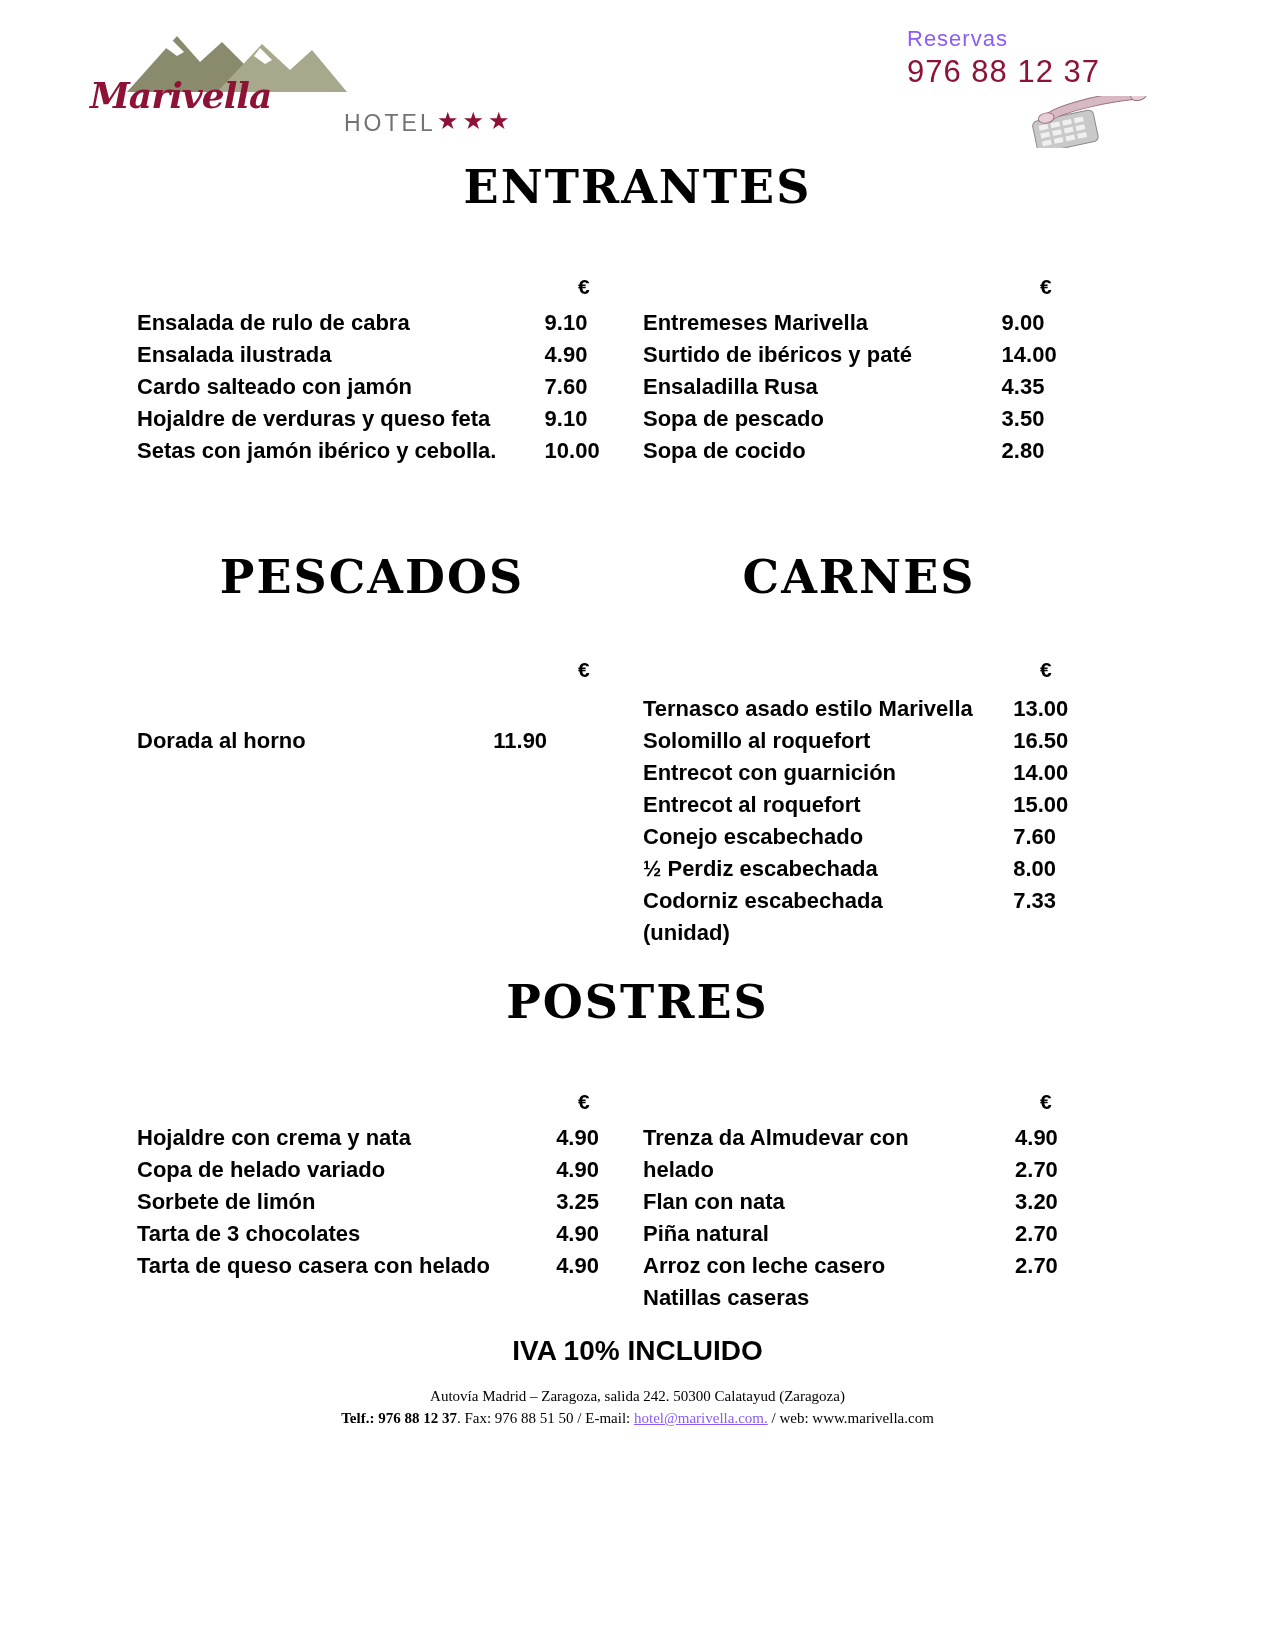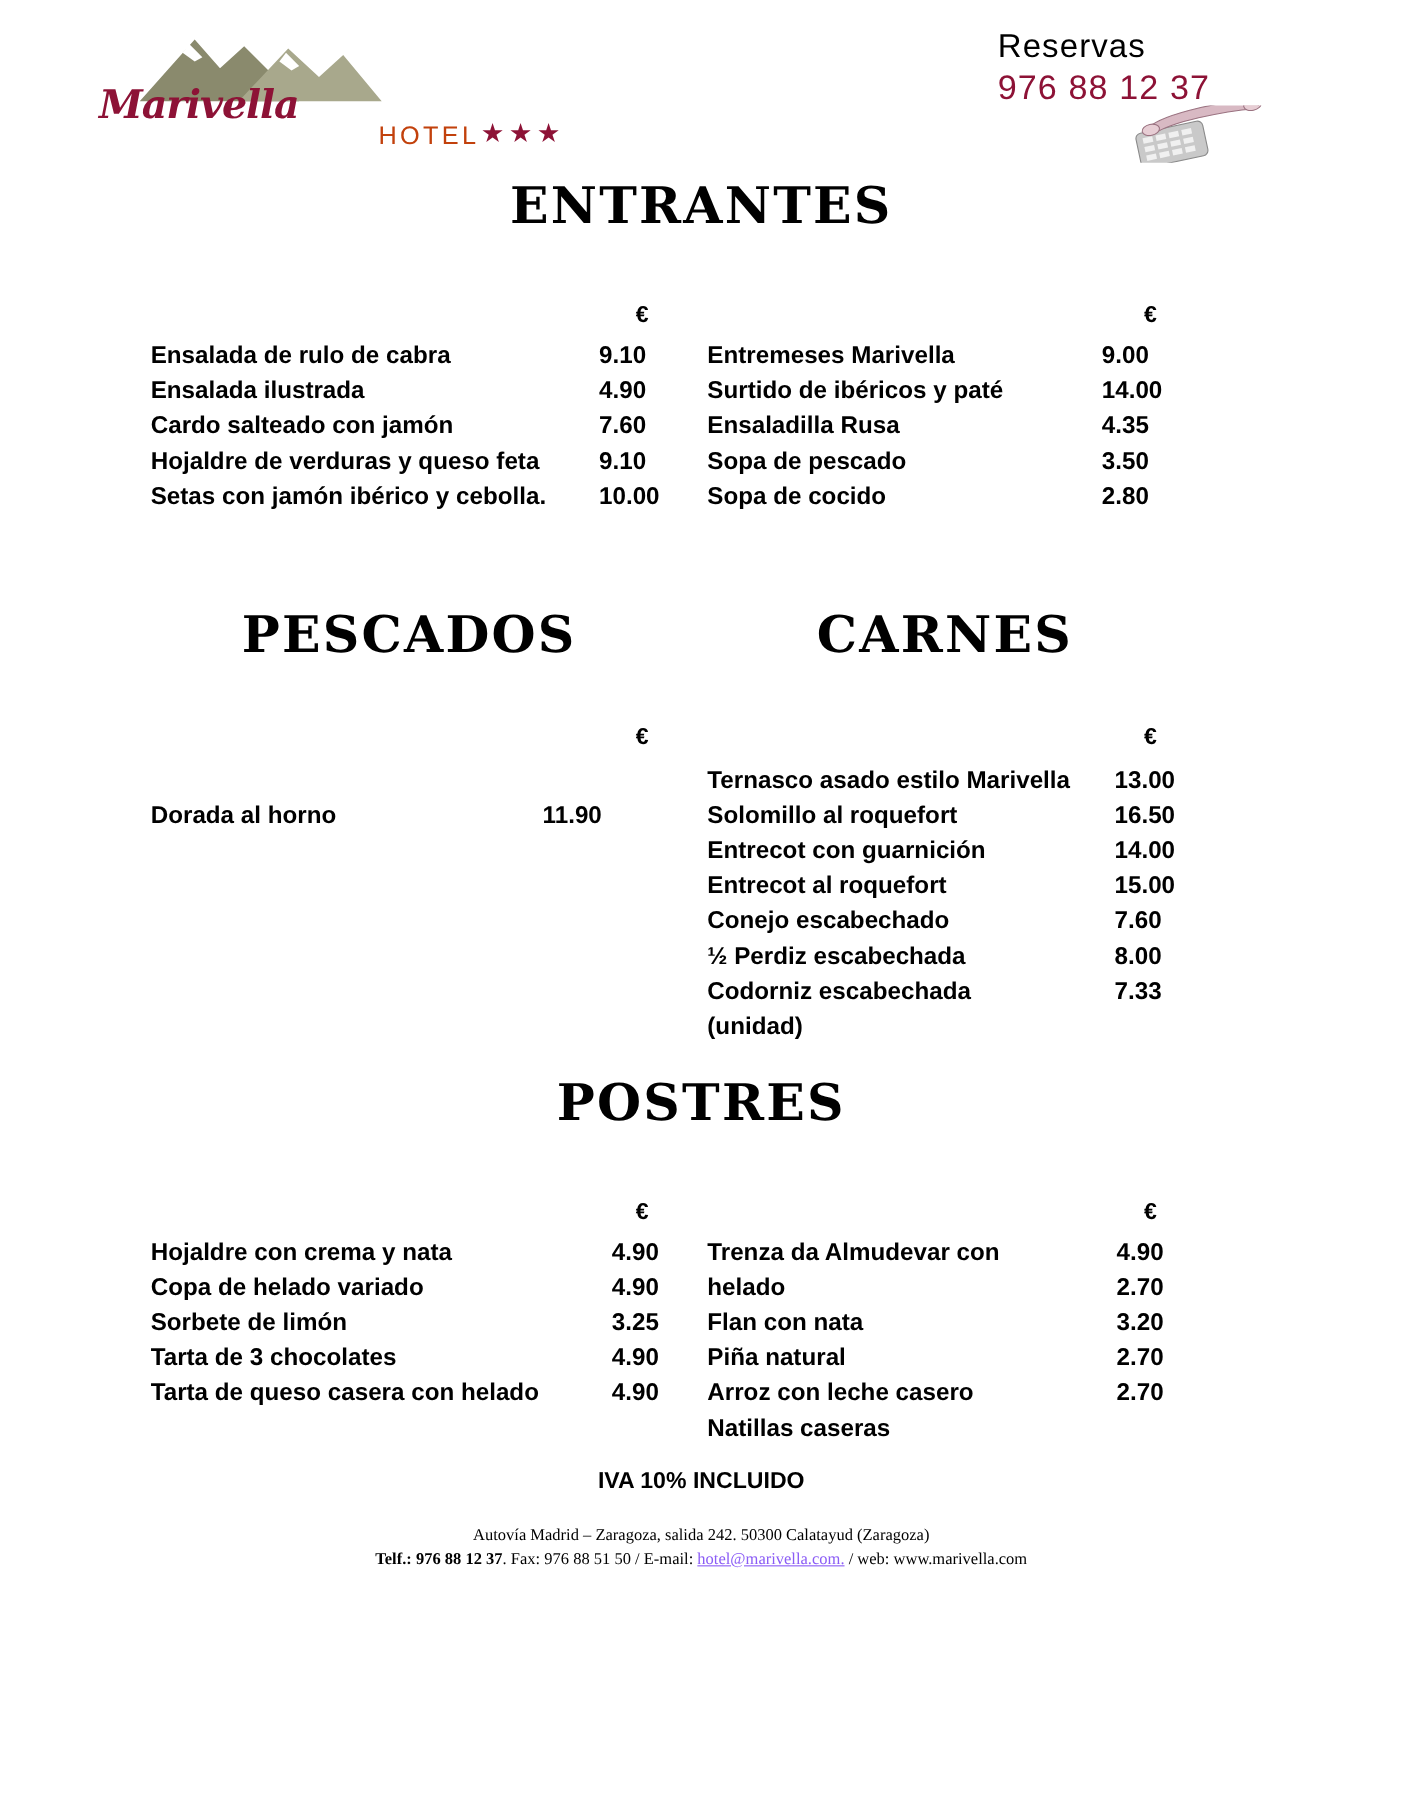--- a/index.html
+++ b/index.html
@@ -46,42 +46,42 @@
     color: #8d1236;
     letter-spacing: -1px;
   }
   .logo-hotel {
     position: absolute;
     left: 262px;
     top: 88px;
     font-family: "Liberation Sans", sans-serif;
     font-size: 23px;
     letter-spacing: 3px;
-    color: #c2410c;
+    color: #737373;
   }
   .logo-stars {
     position: absolute;
     left: 355px;
     top: 85px;
     font-size: 24px;
     color: #8d1236;
     letter-spacing: 4px;
   }
 
   .reservas-block {
     position: absolute;
     right: 108px;
     top: 26px;
     text-align: left;
     width: 260px;
   }
   .reservas-label {
     font-family: "Liberation Sans", sans-serif;
-    font-size: 30px;
-    color: #000000;
+    font-size: 22px;
+    color: #8b5cf6;
     letter-spacing: 1px;
   }
   .reservas-phone {
     font-family: "Liberation Sans", sans-serif;
     font-size: 31px;
     color: #8d1236;
     letter-spacing: 1px;
     margin-top: 2px;
   }
   .phone-icon {
@@ -130,21 +130,21 @@
   
   .abs { position: absolute; }
 
   .footer-iva {
     position: absolute;
     top: 1335px;
     left: 0;
     width: 100%;
     text-align: center;
     font-weight: bold;
-    font-size: 21px;
+    font-size: 28px;
   }
   .footer-lines {
     position: absolute;
     top: 1385px;
     left: 0;
     width: 100%;
     text-align: center;
     font-family: "Liberation Serif", serif;
     font-size: 15px;
     line-height: 22px;

